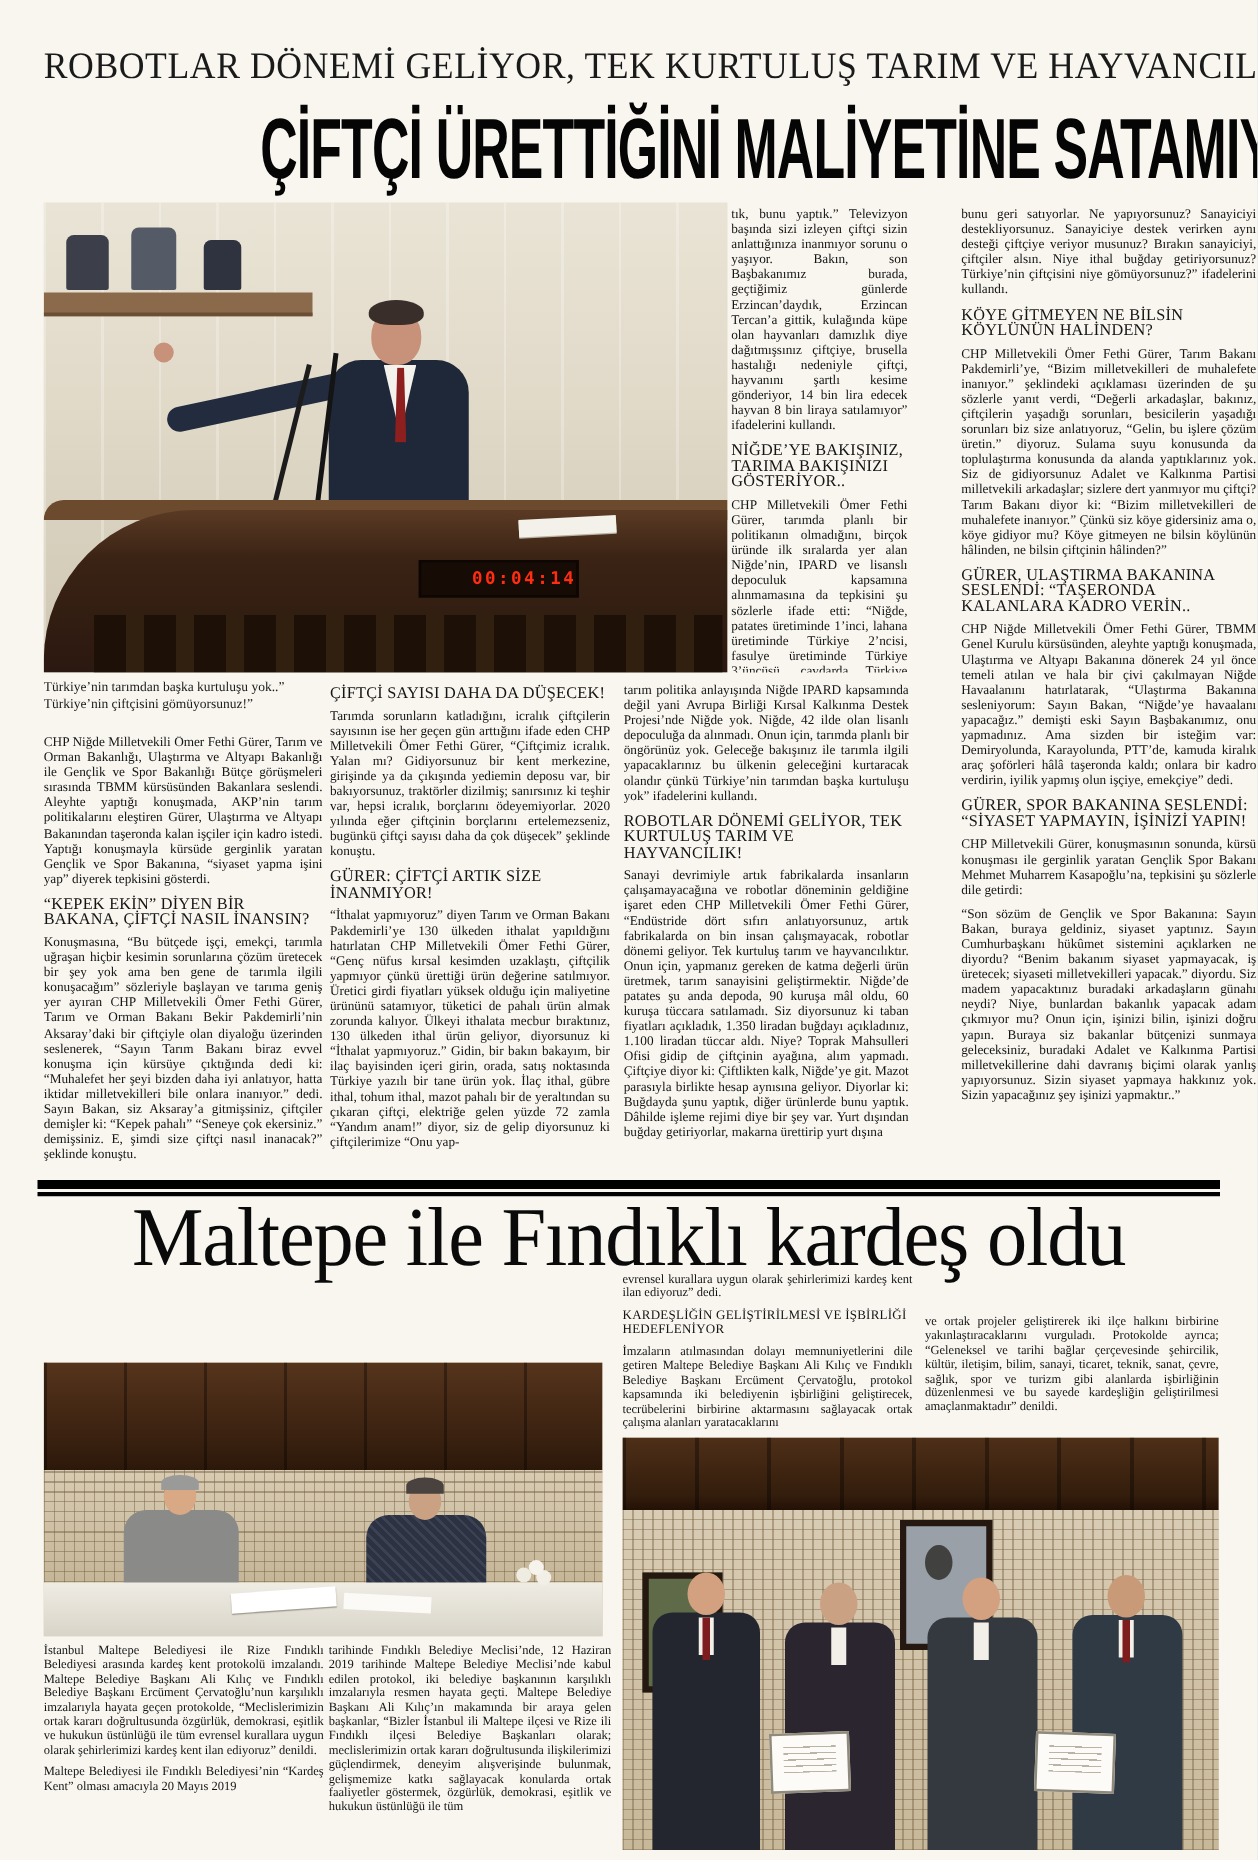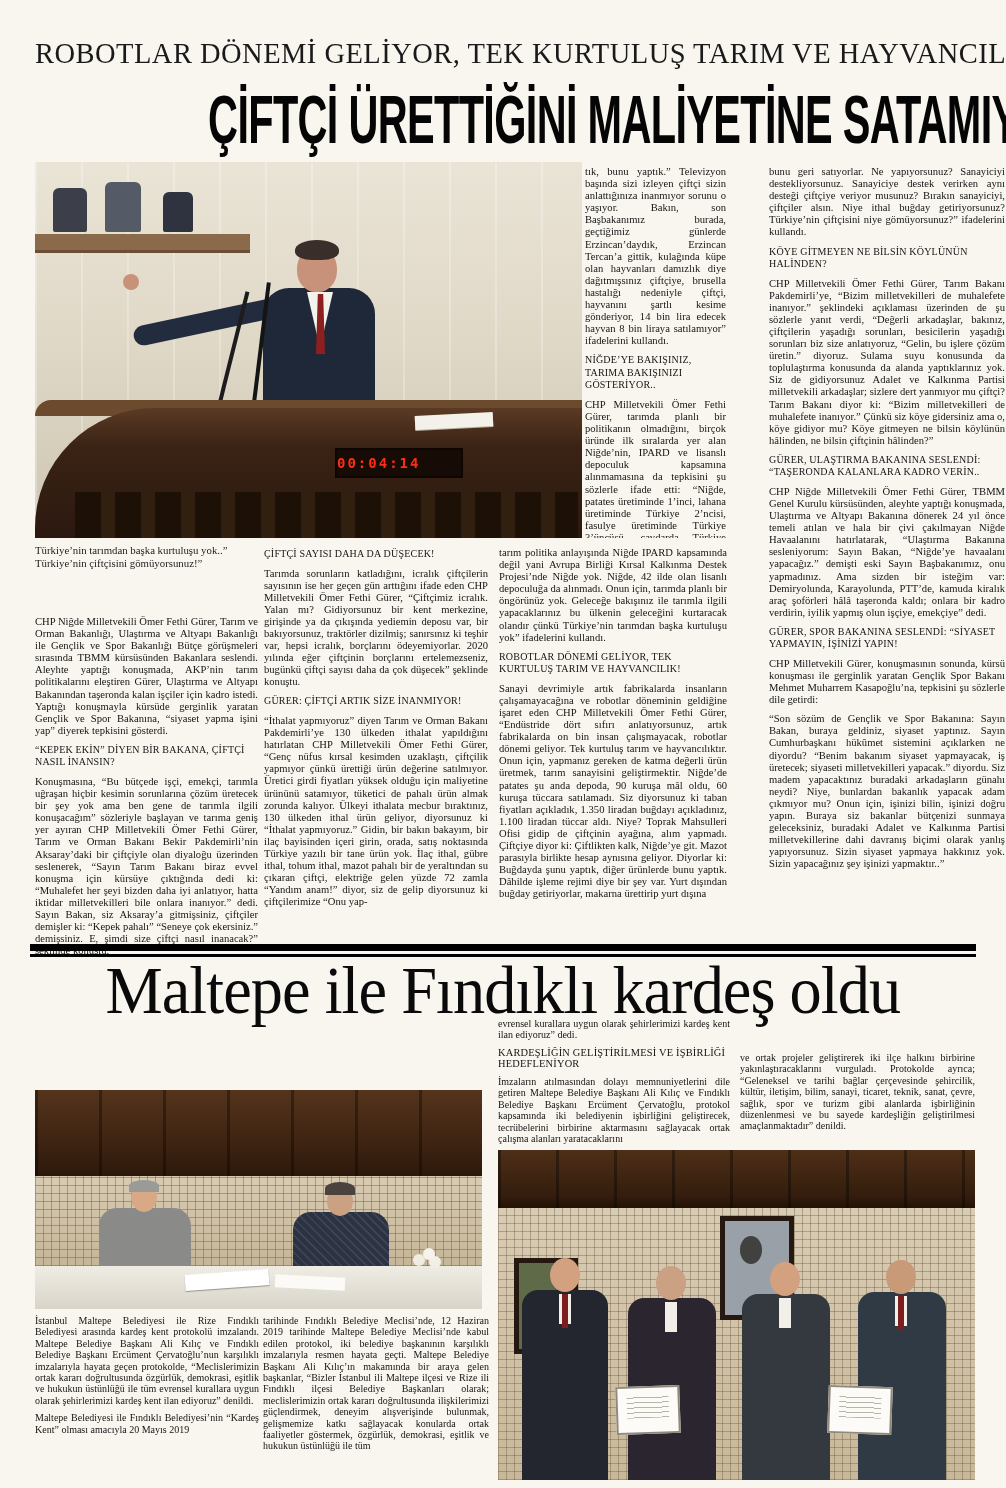--- a/index.html
+++ b/index.html
@@ -26,21 +26,21 @@
   .maltepe-wrap { left:0; top:952px; width:1006px; text-align:center; }
   .maltepe-inner {
     display:inline-block; white-space:nowrap;
     font-size:67px; color:#0a0a0a; letter-spacing:-1px;
     transform:scaleX(0.96); transform-origin:center;
   }
 
   
   .body-col { overflow:hidden; }
   .body-col p { margin:0 0 7px; text-align:justify; font-size:10.6px; line-height:12.1px; }
-  .body-col .subhead { margin:3px 0 7px; font-size:10px; line-height:12.5px; letter-spacing:0.2px; text-align:left; }
+  .body-col .subhead { margin:3px 0 7px; font-size:13px; line-height:12.5px; letter-spacing:0.2px; text-align:left; }
   .caption { font-size:10.8px; line-height:13px; color:#1c1c1c; }
   .small-col p { font-size:10px; line-height:11.4px; margin:0 0 6px; }
   .small-col .subhead { font-size:10.4px; line-height:11.6px; margin:2px 0 6px; }
 
   .divider { left:30px; top:944px; width:946px; height:13px;
     background:linear-gradient(#000 0px,#000 7px,transparent 7px,transparent 10px,#000 10px,#000 13px); }
 
   
   .photo1 { left:35px; top:162px; width:547px; height:376px; overflow:hidden;
     background:linear-gradient(180deg,#eae4d6 0%,#e0d9c8 45%,#cec6b2 100%); }
@@ -61,21 +61,21 @@
   .p1-tie { left:281px; top:132px; width:9px; height:60px; background:#8d1f1f; clip-path:polygon(20% 0,80% 0,100% 100%,0 100%); }
   .p1-mic1 { left:196px; top:128px; width:4px; height:120px; background:#1c1c1c; transform:rotate(14deg); }
   .p1-mic2 { left:224px; top:120px; width:4px; height:128px; background:#141414; transform:rotate(7deg); }
   .p1-rostrum { left:0; top:246px; width:100%; height:130px;
     background:linear-gradient(180deg,#5a3a24 0%,#3a2314 30%,#2b1810 100%); border-radius:120px 0 0 0; }
   .p1-rostrum-edge { left:0; top:238px; width:100%; height:16px; background:#6b4a2e; border-radius:120px 0 0 0; }
   .p1-ribs { left:40px; top:330px; width:92%; height:46px;
     background:repeating-linear-gradient(90deg,#1d1007 0 26px,#31200f 26px 40px); }
   .p1-paper { left:380px; top:252px; width:78px; height:14px; background:#f3f1ea; transform:rotate(-3deg); box-shadow:0 1px 0 #b9b2a2; }
   .p1-led { left:300px; top:286px; width:124px; height:26px; background:#160b05; border:2px solid #0d0603;
-    display:flex; align-items:center; justify-content:flex-start; }
+    display:flex; align-items:center; justify-content:flex-end; }
   .p1-led span { font-family:"DejaVu Sans Mono", monospace; font-size:14px; letter-spacing:2px; color:#ff2d12; font-weight:700; }
 
   
   .photo2 { left:35px; top:1090px; width:447px; height:219px; overflow:hidden; background:#cfc1a8; }
   .p2-wood { left:0; top:0; width:100%; height:86px;
     background:linear-gradient(180deg,#55341c 0%,#3a2110 70%,#2c180a 100%); }
   .p2-wood-lines { left:0; top:0; width:100%; height:86px;
     background:repeating-linear-gradient(90deg, rgba(0,0,0,0.35) 0 3px, transparent 3px 64px); }
   .p2-tiles { left:0; top:86px; width:100%; height:90px;
     background:
@@ -160,21 +160,21 @@
     <div class="abs p1-led">
       <span>00:04:14</span>
     </div>
   </div>
 
   <div class="abs caption" style="left:35px; top:544px; width:250px;">
     <div>Türkiye’nin tarımdan başka kurtuluşu yok..”</div>
     <div>Türkiye’nin çiftçisini gömüyorsunuz!”</div>
   </div>
 
-  <div class="abs body-col" style="left:35px; top:616px; width:223px; height:358px;">
+  <div class="abs body-col" style="left:35px; top:589px; width:223px; height:358px;">
     <p>CHP Niğde Milletvekili Ömer Fethi Gürer, Tarım ve Orman Bakanlığı, Ulaştırma ve Altyapı Bakanlığı ile Gençlik ve Spor Bakanlığı Bütçe görüşmeleri sırasında TBMM kürsüsünden Bakanlara seslendi. Aleyhte yaptığı konuşmada, AKP’nin tarım politikalarını eleştiren Gürer, Ulaştırma ve Altyapı Bakanından taşeronda kalan işçiler için kadro istedi. Yaptığı konuşmayla kürsüde gerginlik yaratan Gençlik ve Spor Bakanına, “siyaset yapma işini yap” diyerek tepkisini gösterdi.</p>
     <p class="subhead">“KEPEK EKİN” DİYEN BİR BAKANA, ÇİFTÇİ NASIL İNANSIN?</p>
     <p>Konuşmasına, “Bu bütçede işçi, emekçi, tarımla uğraşan hiçbir kesimin sorunlarına çözüm üretecek bir şey yok ama ben gene de tarımla ilgili konuşacağım” sözleriyle başlayan ve tarıma geniş yer ayıran CHP Milletvekili Ömer Fethi Gürer, Tarım ve Orman Bakanı Bekir Pakdemirli’nin Aksaray’daki bir çiftçiyle olan diyaloğu üzerinden seslenerek, “Sayın Tarım Bakanı biraz evvel konuşma için kürsüye çıktığında dedi ki: “Muhalefet her şeyi bizden daha iyi anlatıyor, hatta iktidar milletvekilleri bile onlara inanıyor.” dedi. Sayın Bakan, siz Aksaray’a gitmişsiniz, çiftçiler demişler ki: “Kepek pahalı” “Seneye çok ekersiniz.” demişsiniz. E, şimdi size çiftçi nasıl inanacak?” şeklinde konuştu.</p>
   </div>
 
   <div class="abs body-col" style="left:264px; top:545px; width:224px; height:397px;">
     <p class="subhead">ÇİFTÇİ SAYISI DAHA DA DÜŞECEK!</p>
     <p>Tarımda sorunların katladığını, icralık çiftçilerin sayısının ise her geçen gün arttığını ifade eden CHP Milletvekili Ömer Fethi Gürer, “Çiftçimiz icralık. Yalan mı? Gidiyorsunuz bir kent merkezine, girişinde ya da çıkışında yediemin deposu var, bir bakıyorsunuz, traktörler dizilmiş; sanırsınız ki teşhir var, hepsi icralık, borçlarını ödeyemiyorlar. 2020 yılında eğer çiftçinin borçlarını ertelemezseniz, bugünkü çiftçi sayısı daha da çok düşecek” şeklinde konuştu.</p>
     <p class="subhead">GÜRER: ÇİFTÇİ ARTIK SİZE İNANMIYOR!</p>
     <p>“İthalat yapmıyoruz” diyen Tarım ve Orman Bakanı Pakdemirli’ye 130 ülkeden ithalat yapıldığını hatırlatan CHP Milletvekili Ömer Fethi Gürer, “Genç nüfus kırsal kesimden uzaklaştı, çiftçilik yapmıyor çünkü ürettiği ürün değerine satılmıyor. Üretici girdi fiyatları yüksek olduğu için maliyetine ürününü satamıyor, tüketici de pahalı ürün almak zorunda kalıyor. Ülkeyi ithalata mecbur bıraktınız, 130 ülkeden ithal ürün geliyor, diyorsunuz ki “İthalat yapmıyoruz.” Gidin, bir bakın bakayım, bir ilaç bayisinden içeri girin, orada, satış noktasında Türkiye yazılı bir tane ürün yok. İlaç ithal, gübre ithal, tohum ithal, mazot pahalı bir de yeraltından su çıkaran çiftçi, elektriğe gelen yüzde 72 zamla “Yandım anam!” diyor, siz de gelip diyorsunuz ki çiftçilerimize “Onu yap-</p>

